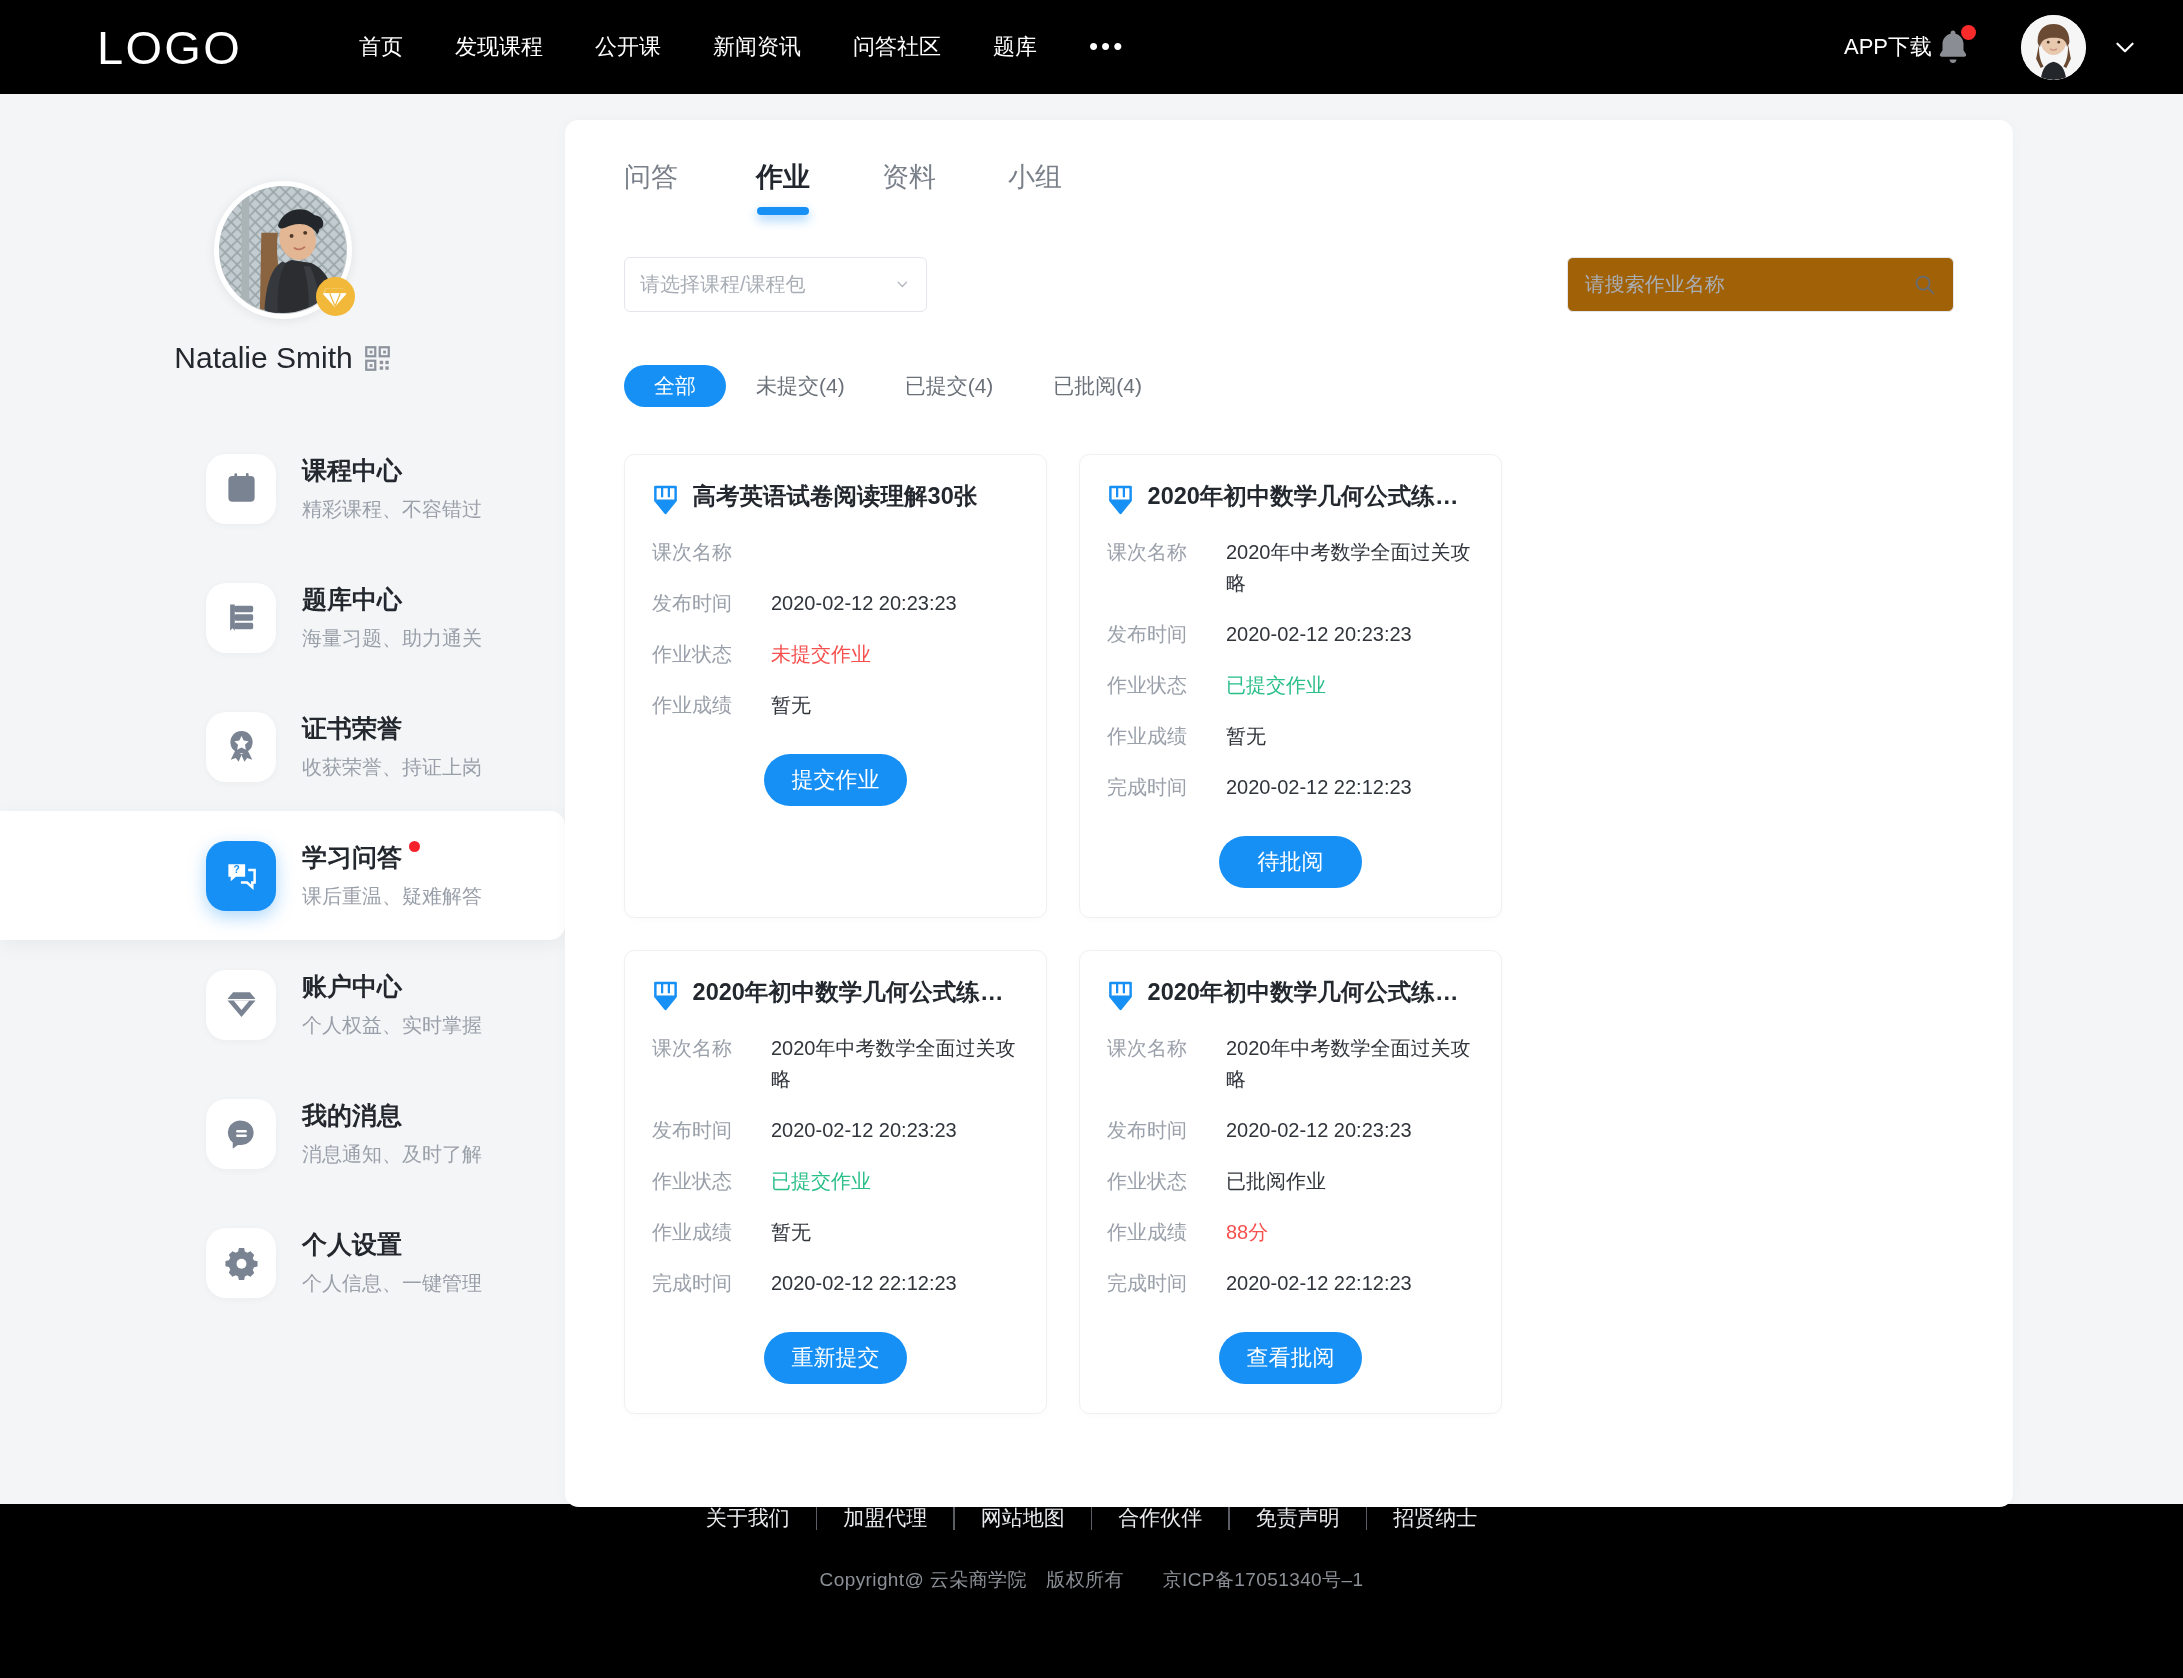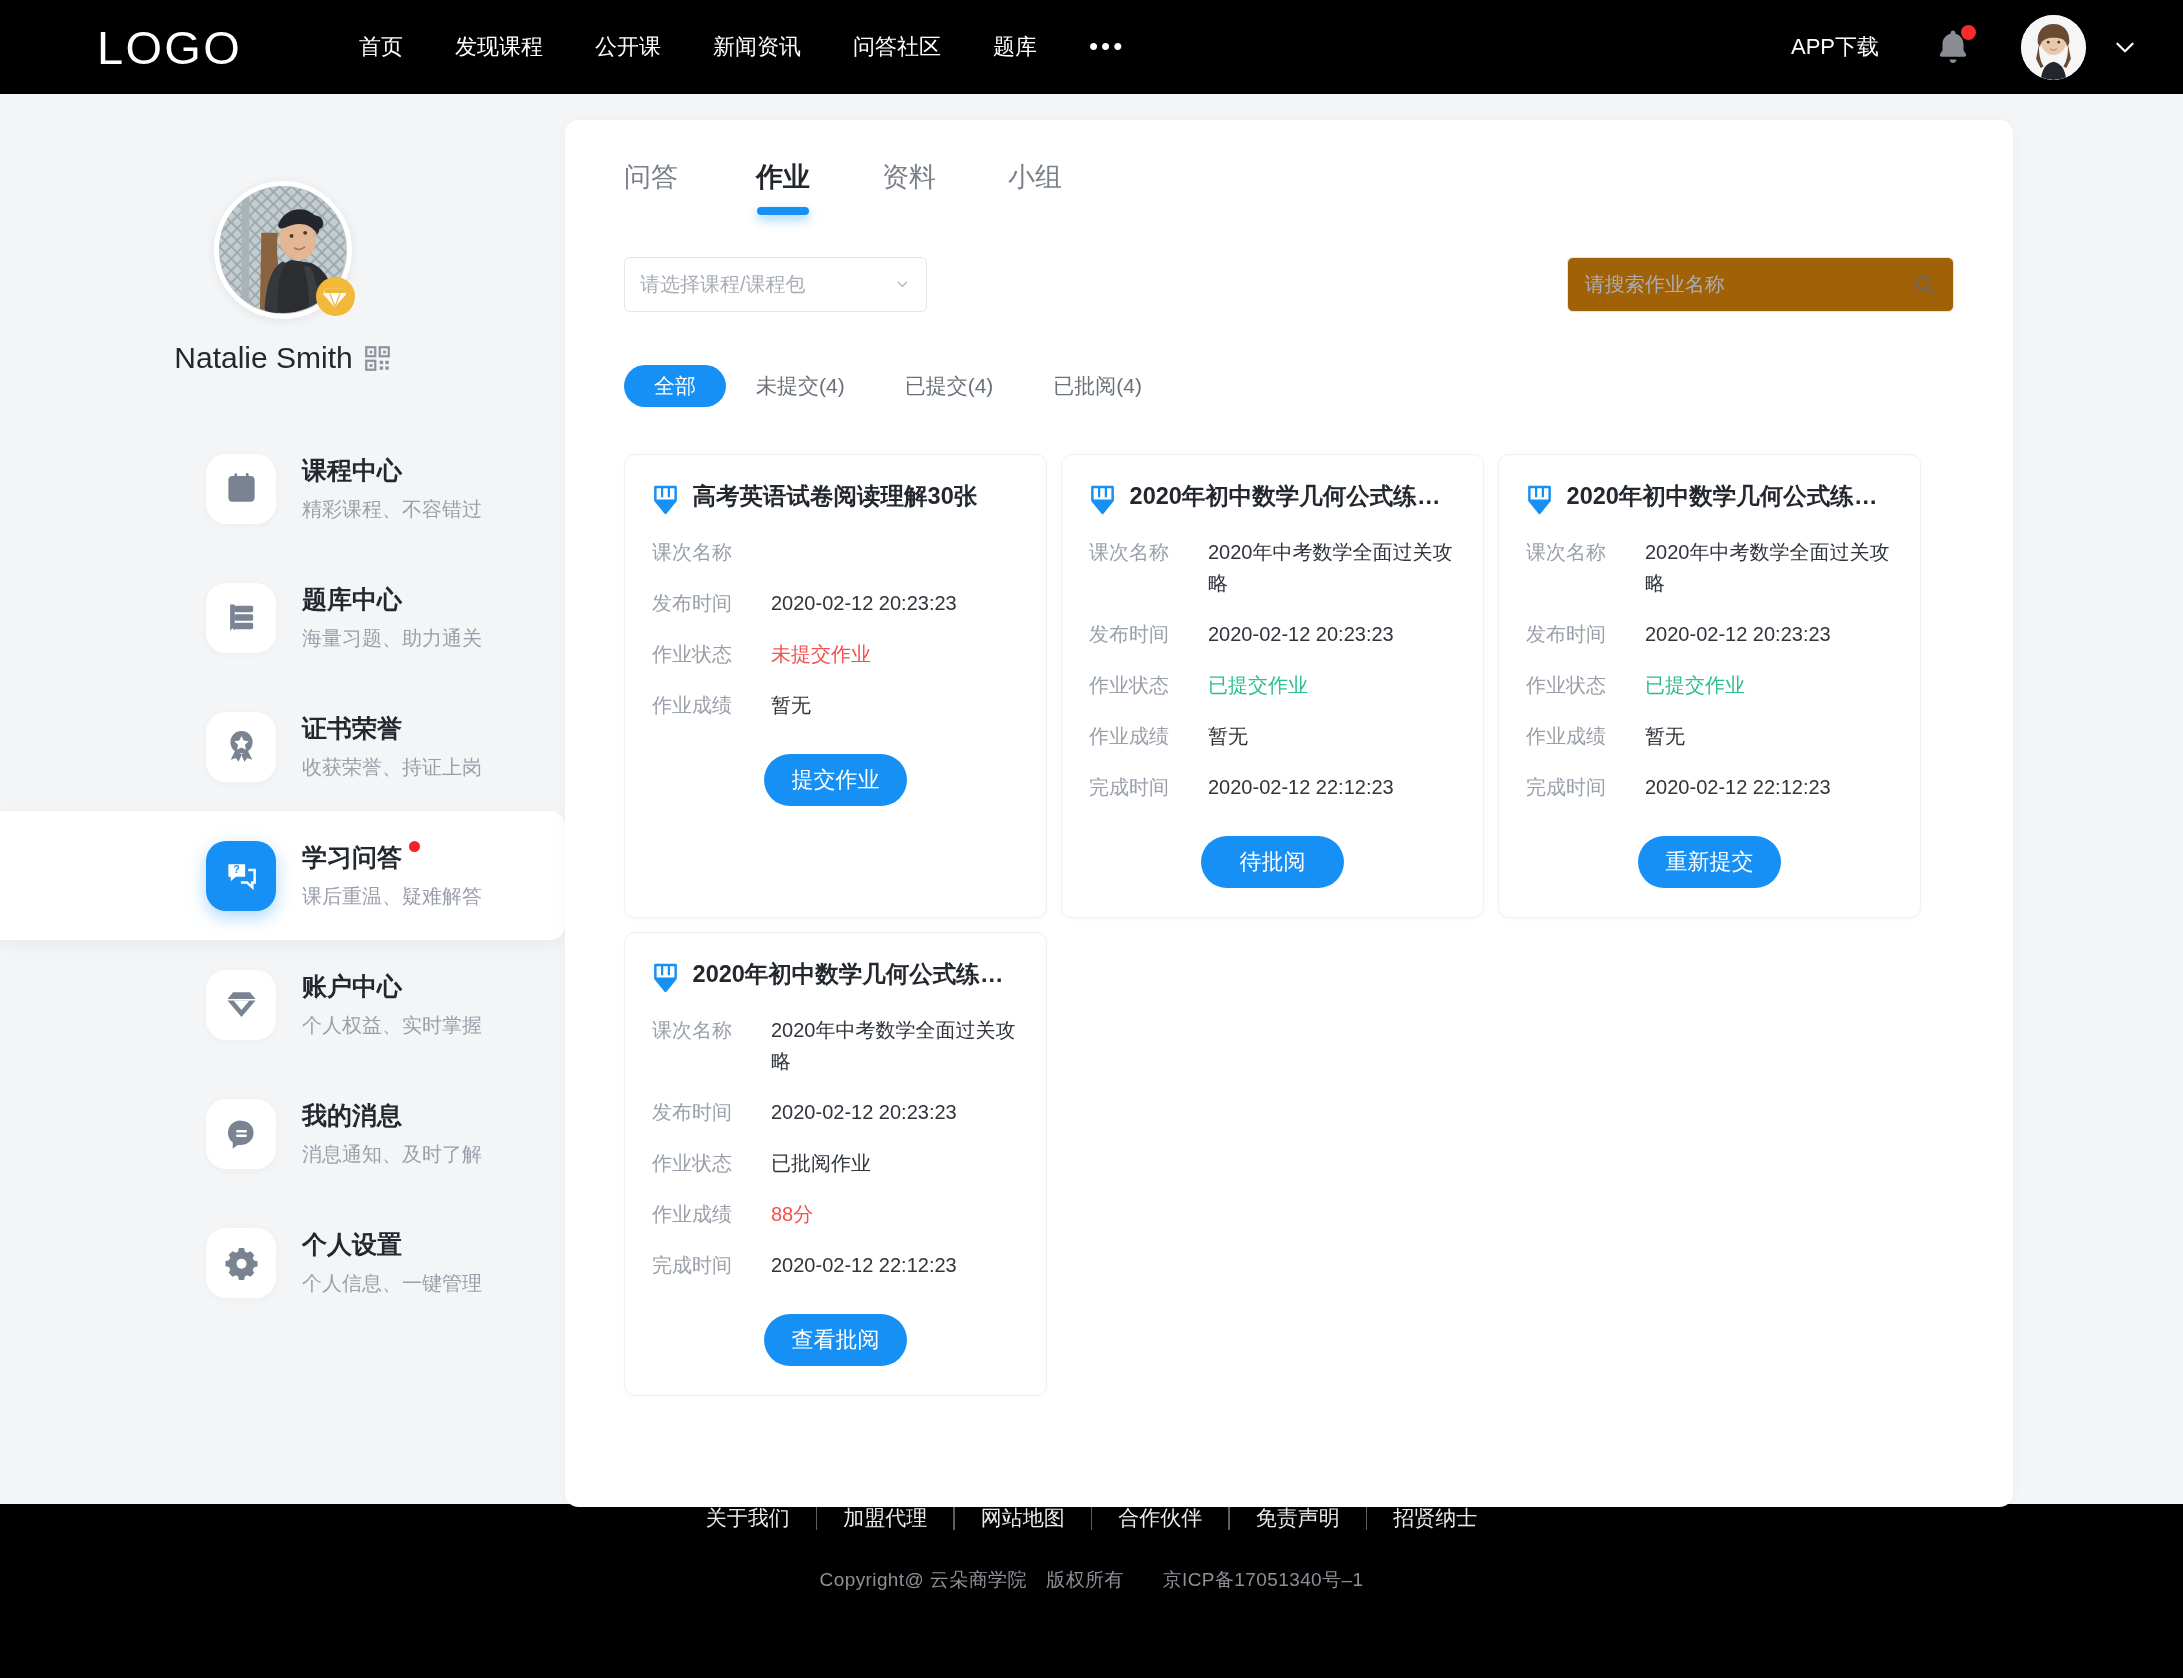--- a/index.html
+++ b/index.html
@@ -19,21 +19,21 @@
     padding: 0 45px 0 97px;
     position: relative;
   }
   .logo { font-size: 47px; letter-spacing: 2.3px; font-weight: 300; color: #fff; line-height: 1; }
   .nav { display: flex; align-items: center; margin-left: 91px; gap: 0; }
   .nav-item {
     font-size: 22px; color: #fff; padding: 0 26px; cursor: pointer; white-space: nowrap;
   }
   .nav-more { letter-spacing: 3px; font-size: 26px; padding: 0 26px; line-height: 0.6; }
   .header-right { margin-left: auto; display: flex; align-items: center; gap: 0; }
-  .app-dl { font-size: 22px; color: #fff; margin-right: 53px; cursor: pointer; white-space: nowrap; }
+  .app-dl { font-size: 22px; color: #fff; cursor: pointer; white-space: nowrap; }
   .bell-wrap { position: relative; width: 42px; height: 42px; margin-right: 47px; cursor: pointer; }
   .bell-dot {
     position: absolute; right: -1.5px; top: -1.5px;
     width: 15px; height: 15px; border-radius: 50%; background: #fb2b2b;
   }
   .avatar-hd {
     width: 65px; height: 65px; border-radius: 50%;
     background: #f2f2f4; overflow: hidden; position: relative; margin-right: 26px;
     cursor: pointer;
   }
@@ -130,21 +130,21 @@
 
   .chips { display: flex; align-items: center; margin: 53px 59px 0 59px; }
   .chip {
     font-size: 21px; color: #6b7179; cursor: pointer; padding: 0 30px;
     height: 42px; display: flex; align-items: center;
   }
   .chip.active {
     background: #1790f5; color: #fff; border-radius: 21px;
   }
 
-  .cards { display: flex; flex-wrap: wrap; gap: 14px; margin: 47px 59px 0 59px; }
+  .cards { display: flex; flex-wrap: wrap; gap: 32px; margin: 47px 59px 0 59px; }
   .card {
     width: 423px; border: 1.5px solid #eef0f3; border-radius: 10.6px; background: #fff;
     padding: 26px 27px 29px 27px; position: relative;
     box-shadow: 0 1.5px 7.6px rgba(0,0,0,.018);
   }
   .card-head { display: flex; align-items: flex-start; gap: 13.6px; margin-bottom: 20px; }
   .pen-ico { width: 27px; height: 33px; flex: 0 0 27px; margin-top: 3px; }
   .card-title {
     font-size: 23.5px; color: #23272e; font-weight: 700; line-height: 1.3;
     white-space: nowrap; overflow: hidden; text-overflow: ellipsis;

